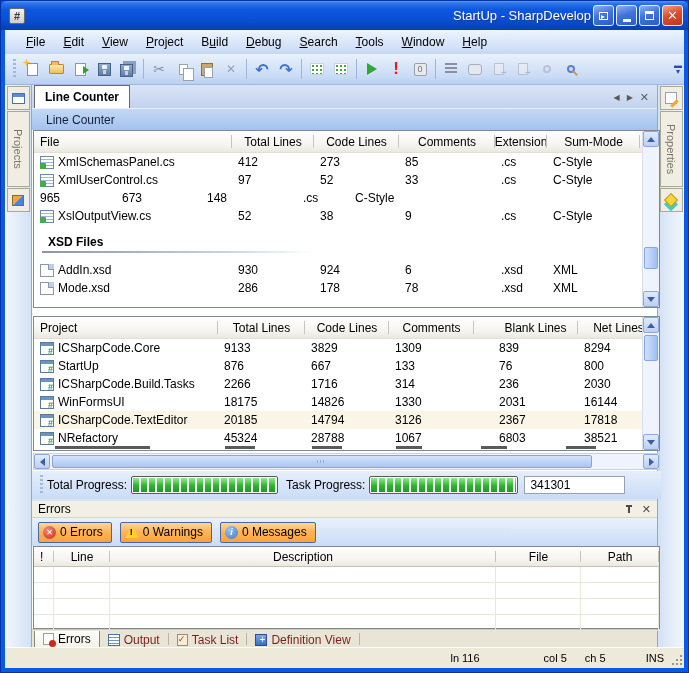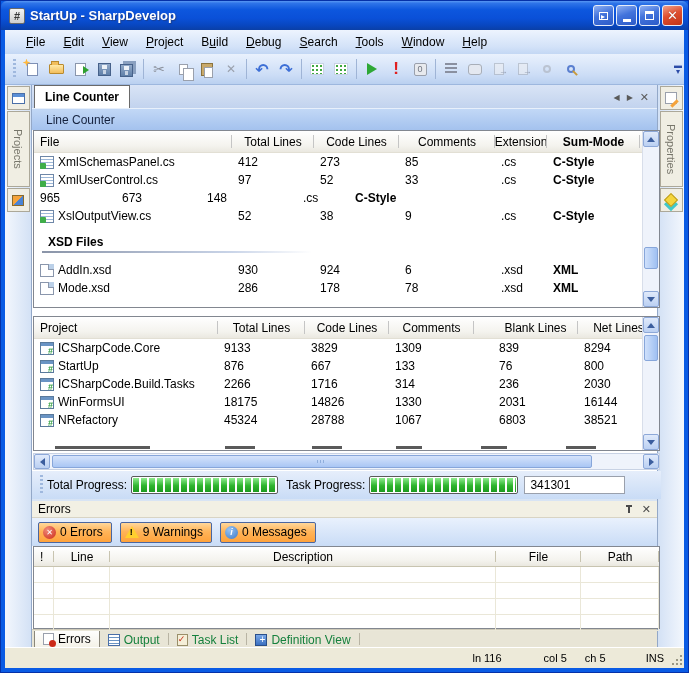--- a/index.html
+++ b/index.html
@@ -7,21 +7,21 @@
   body{font-family:"Liberation Sans","DejaVu Sans",sans-serif;font-size:12px;color:#000;}
   #win{position:relative;width:689px;height:673px;background:#0A5BE4;border:1px solid #0531A8;overflow:hidden;}
 
   
   .titlebar{position:absolute;top:0;left:0;right:0;height:29px;
     background:linear-gradient(180deg,#5898F4 0%,#2E74E8 8%,#0D57DE 30%,#0A50D8 60%,#0846BE 85%,#0A3FA6 100%);
     border-radius:6px 6px 0 0;display:flex;align-items:center;padding:0 5px;}
   .app-ico{width:16px;height:16px;margin:0 5px 0 3px;background:linear-gradient(#F4F4F4,#CFCFCF);
     border:1px solid #6A6A6A;border-radius:2px;display:flex;align-items:center;justify-content:center;
     font-weight:bold;font-size:11px;color:#3A3A3A;}
-  .title-text{color:#fff;font-weight:bold;font-size:13px;text-shadow:1px 1px 1px #1B3E8C;flex:1;}
+  .title-text{color:#fff;font-weight:normal;font-size:13px;text-shadow:1px 1px 1px #1B3E8C;flex:1;text-align:right;}
   .winbtn{width:21px;height:21px;margin-left:2px;border:1px solid #E6EDF9;border-radius:3px;
     display:flex;align-items:center;justify-content:center;position:relative;
     background:linear-gradient(160deg,#8FB0F2 0%,#4273DC 45%,#2C5BC8 100%);}
   .winbtn.close{background:linear-gradient(160deg,#F0A088 0%,#DE4F30 45%,#C03418 100%);}
   .g-min{width:8px;height:3px;background:#fff;margin-top:9px;}
   .g-max{width:9px;height:9px;border:1px solid #fff;border-top:3px solid #fff;}
   .g-dock{width:9px;height:8px;border:1px solid #fff;position:relative;}
   .g-dock::after{content:"";position:absolute;top:2px;left:1px;border-left:4px solid #fff;border-top:2px solid transparent;border-bottom:2px solid transparent;}
   .g-close{color:#fff;font-weight:bold;font-size:13px;line-height:1;text-shadow:0 0 1px #7A1A08;}
 
@@ -104,21 +104,21 @@
   .gridbox{position:absolute;left:1px;width:627px;background:#fff;border:1px solid #828790;}
   .t1{top:0;height:178px;}
   .t2{top:186px;height:135px;overflow:hidden;}
   .ghead{height:22px;display:flex;background:linear-gradient(#FFFFFF,#F4F3EE 70%,#EAE8E0);border-bottom:1px solid #E2DFD4;}
   .hcell{display:flex;align-items:center;justify-content:center;position:relative;color:#000;}
   .hcell.first{justify-content:flex-start;padding-left:6px;}
   .hcell::after{content:"";position:absolute;right:0;top:4px;bottom:4px;width:1px;background:#C5C5C5;}
   .grid-row{height:18px;display:flex;align-items:center;}
   .grid-row.hi{background:#FAF5E4;}
   .cell{display:flex;align-items:center;padding-left:6px;overflow:hidden;white-space:nowrap;height:100%;}
-  .t1 .c0{width:198px;}.t1 .c1{width:82px;}.t1 .c2{width:85px;}.t1 .c3{width:96px;}.t1 .c4{width:52px;}.t1 .c5{width:93px;font-weight:bold;}
+  .t1 .c0{width:198px;}.t1 .c1{width:82px;}.t1 .c2{width:85px;}.t1 .c3{width:96px;}.t1 .c4{width:52px;}.t1 .c5{width:93px;}
   .t2 .c0{width:184px;}.t2 .c1{width:87px;}.t2 .c2{width:84px;}.t2 .c3{width:85px;}.t2 .c4{width:85px;margin-left:19px;}.t2 .c5{width:81px;}
 
   .fi{width:14px;height:13px;margin-right:4px;flex:none;position:relative;}
   .fi-cs{background:#fff;border:1px solid #6E87A8;
     background-image:repeating-linear-gradient(180deg,transparent 0 2px,#9DB8D8 2px 3px);}
   .fi-cs::after{content:"";position:absolute;left:-1px;bottom:-1px;width:6px;height:6px;background:#3FAE49;border-radius:1px;}
   .fi-xsd{background:#fff;border:1px solid #8A96AC;}
   .fi-xsd::after{content:"";position:absolute;right:-1px;top:-1px;width:5px;height:5px;background:#BBD0E8;border-left:1px solid #8A96AC;border-bottom:1px solid #8A96AC;}
   .fi-proj{background:#fff;border:1px solid #5A7A9C;}
   .fi-proj::before{content:"";position:absolute;top:0;left:0;right:0;height:3px;background:#6A94C4;}
@@ -175,21 +175,21 @@
     color:#fff;font-size:9px;font-weight:bold;font-style:italic;display:flex;align-items:center;justify-content:center;}
   .egrid{position:absolute;top:45px;bottom:0;left:1px;width:627px;border:1px solid #828790;background:#fff;}
   .eghead{height:20px;display:flex;background:linear-gradient(#FFFFFF,#F4F3EE 70%,#EAE8E0);border-bottom:1px solid #C8C4B0;}
   .eg .c0{width:20px;}.eg .c1{width:56px;}.eg .c2{width:386px;}.eg .c3{width:85px;}.eg .c4{width:78px;}
   .erow{height:16px;display:flex;border-bottom:1px solid #EAE7D8;}
   .erow .ec{height:100%;border-right:1px solid #EAE7D8;}
   .eg .hcell::after{background:#C8C4B0;}
 
   
   .padtabs{height:20px;background:#E8E5D6;display:flex;align-items:flex-start;padding-left:2px;flex:none;border-top:1px solid #CDC9B8;}
-  .ptab{height:19px;display:flex;align-items:center;gap:4px;padding:0 8px;color:#15803d;}
+  .ptab{height:19px;display:flex;align-items:center;gap:4px;padding:0 8px;color:#7f1d1d;}
   .ptab.active{background:linear-gradient(#FFFFFF,#F3F1E6);border:1px solid #8A877A;border-top:none;color:#000;}
   .psep{width:1px;height:12px;background:#B8B4A4;margin-top:3px;}
   .pt-err{width:11px;height:12px;background:#fff;border:1px solid #9AA0AC;position:relative;}
   .pt-err::after{content:"";position:absolute;right:-3px;bottom:-3px;width:7px;height:7px;border-radius:50%;background:#CC2A18;}
   .pt-out{width:12px;height:12px;background:#fff;border:1px solid #4A6FA8;
     background-image:repeating-linear-gradient(180deg,transparent 0 2px,#6A94C4 2px 3px);}
   .pt-task{width:11px;height:12px;background:#F5EFD8;border:1px solid #9A8F6A;position:relative;}
   .pt-task::after{content:"\2713";position:absolute;left:0;top:-1px;color:#C22A1A;font-size:9px;font-weight:bold;}
   .pt-def{width:12px;height:12px;background:linear-gradient(#7AA8E8,#3A6FC0);border:1px solid #2A4F8A;position:relative;}
   .pt-def::after{content:"+";position:absolute;left:3px;top:-1px;color:#fff;font-size:10px;}
@@ -582,20 +582,41 @@
                   <span>14826</span>
                 </div>
                 <div class="cell c3">
                   <span>1330</span>
                 </div>
                 <div class="cell c4">
                   <span>2031</span>
                 </div>
                 <div class="cell c5">
                   <span>16144</span>
+                </div>
+              </div>
+              <div class="grid-row hi">
+                <div class="cell c0">
+                  <span class="fi fi-proj"></span>
+                  <span>ICSharpCode.TextEditor</span>
+                </div>
+                <div class="cell c1">
+                  <span>20185</span>
+                </div>
+                <div class="cell c2">
+                  <span>14794</span>
+                </div>
+                <div class="cell c3">
+                  <span>3126</span>
+                </div>
+                <div class="cell c4">
+                  <span>2367</span>
+                </div>
+                <div class="cell c5">
+                  <span>17818</span>
                 </div>
               </div>
               <div class="grid-row">
                 <div class="cell c0">
                   <span class="fi fi-proj"></span>
                   <span>NRefactory</span>
                 </div>
                 <div class="cell c1">
                   <span>45324</span>
                 </div>
@@ -662,21 +683,21 @@
           <span class="pin"></span>
           <span class="ex">✕</span>
         </div>
         <div class="etools">
           <span class="ebtn">
             <span class="b-err">✕</span>
             <span>0 Errors</span>
           </span>
           <span class="ebtn">
             <span class="b-warn"></span>
-            <span>9 Warnings</span>
+            <span>0 Warnings</span>
           </span>
           <span class="ebtn">
             <span class="b-msg">i</span>
             <span>0 Messages</span>
           </span>
         </div>
         <div class="egrid eg">
           <div class="ghead eghead">
               <span class="hcell c0 first">!</span>
               <span class="hcell c1">Line</span>
@@ -745,19 +766,19 @@
       <span class="dlabel">
           <span class="vtext">Properties</span>
         </span>
       <span class="dbox">
           <span class="d-class"></span>
         </span>
     </div>
   </div>
 
   <div class="statusbar">
-    <span class="st" style="margin-right:42px;">ln 116</span>
+    <span class="st" style="margin-right:64px;">ln 116</span>
     <span class="st" style="margin-right:18px;">col 5</span>
     <span class="st" style="margin-right:40px;">ch 5</span>
     <span class="st">INS</span>
     <span class="grip2"></span>
   </div>
 </div>
 
 </body></html>

